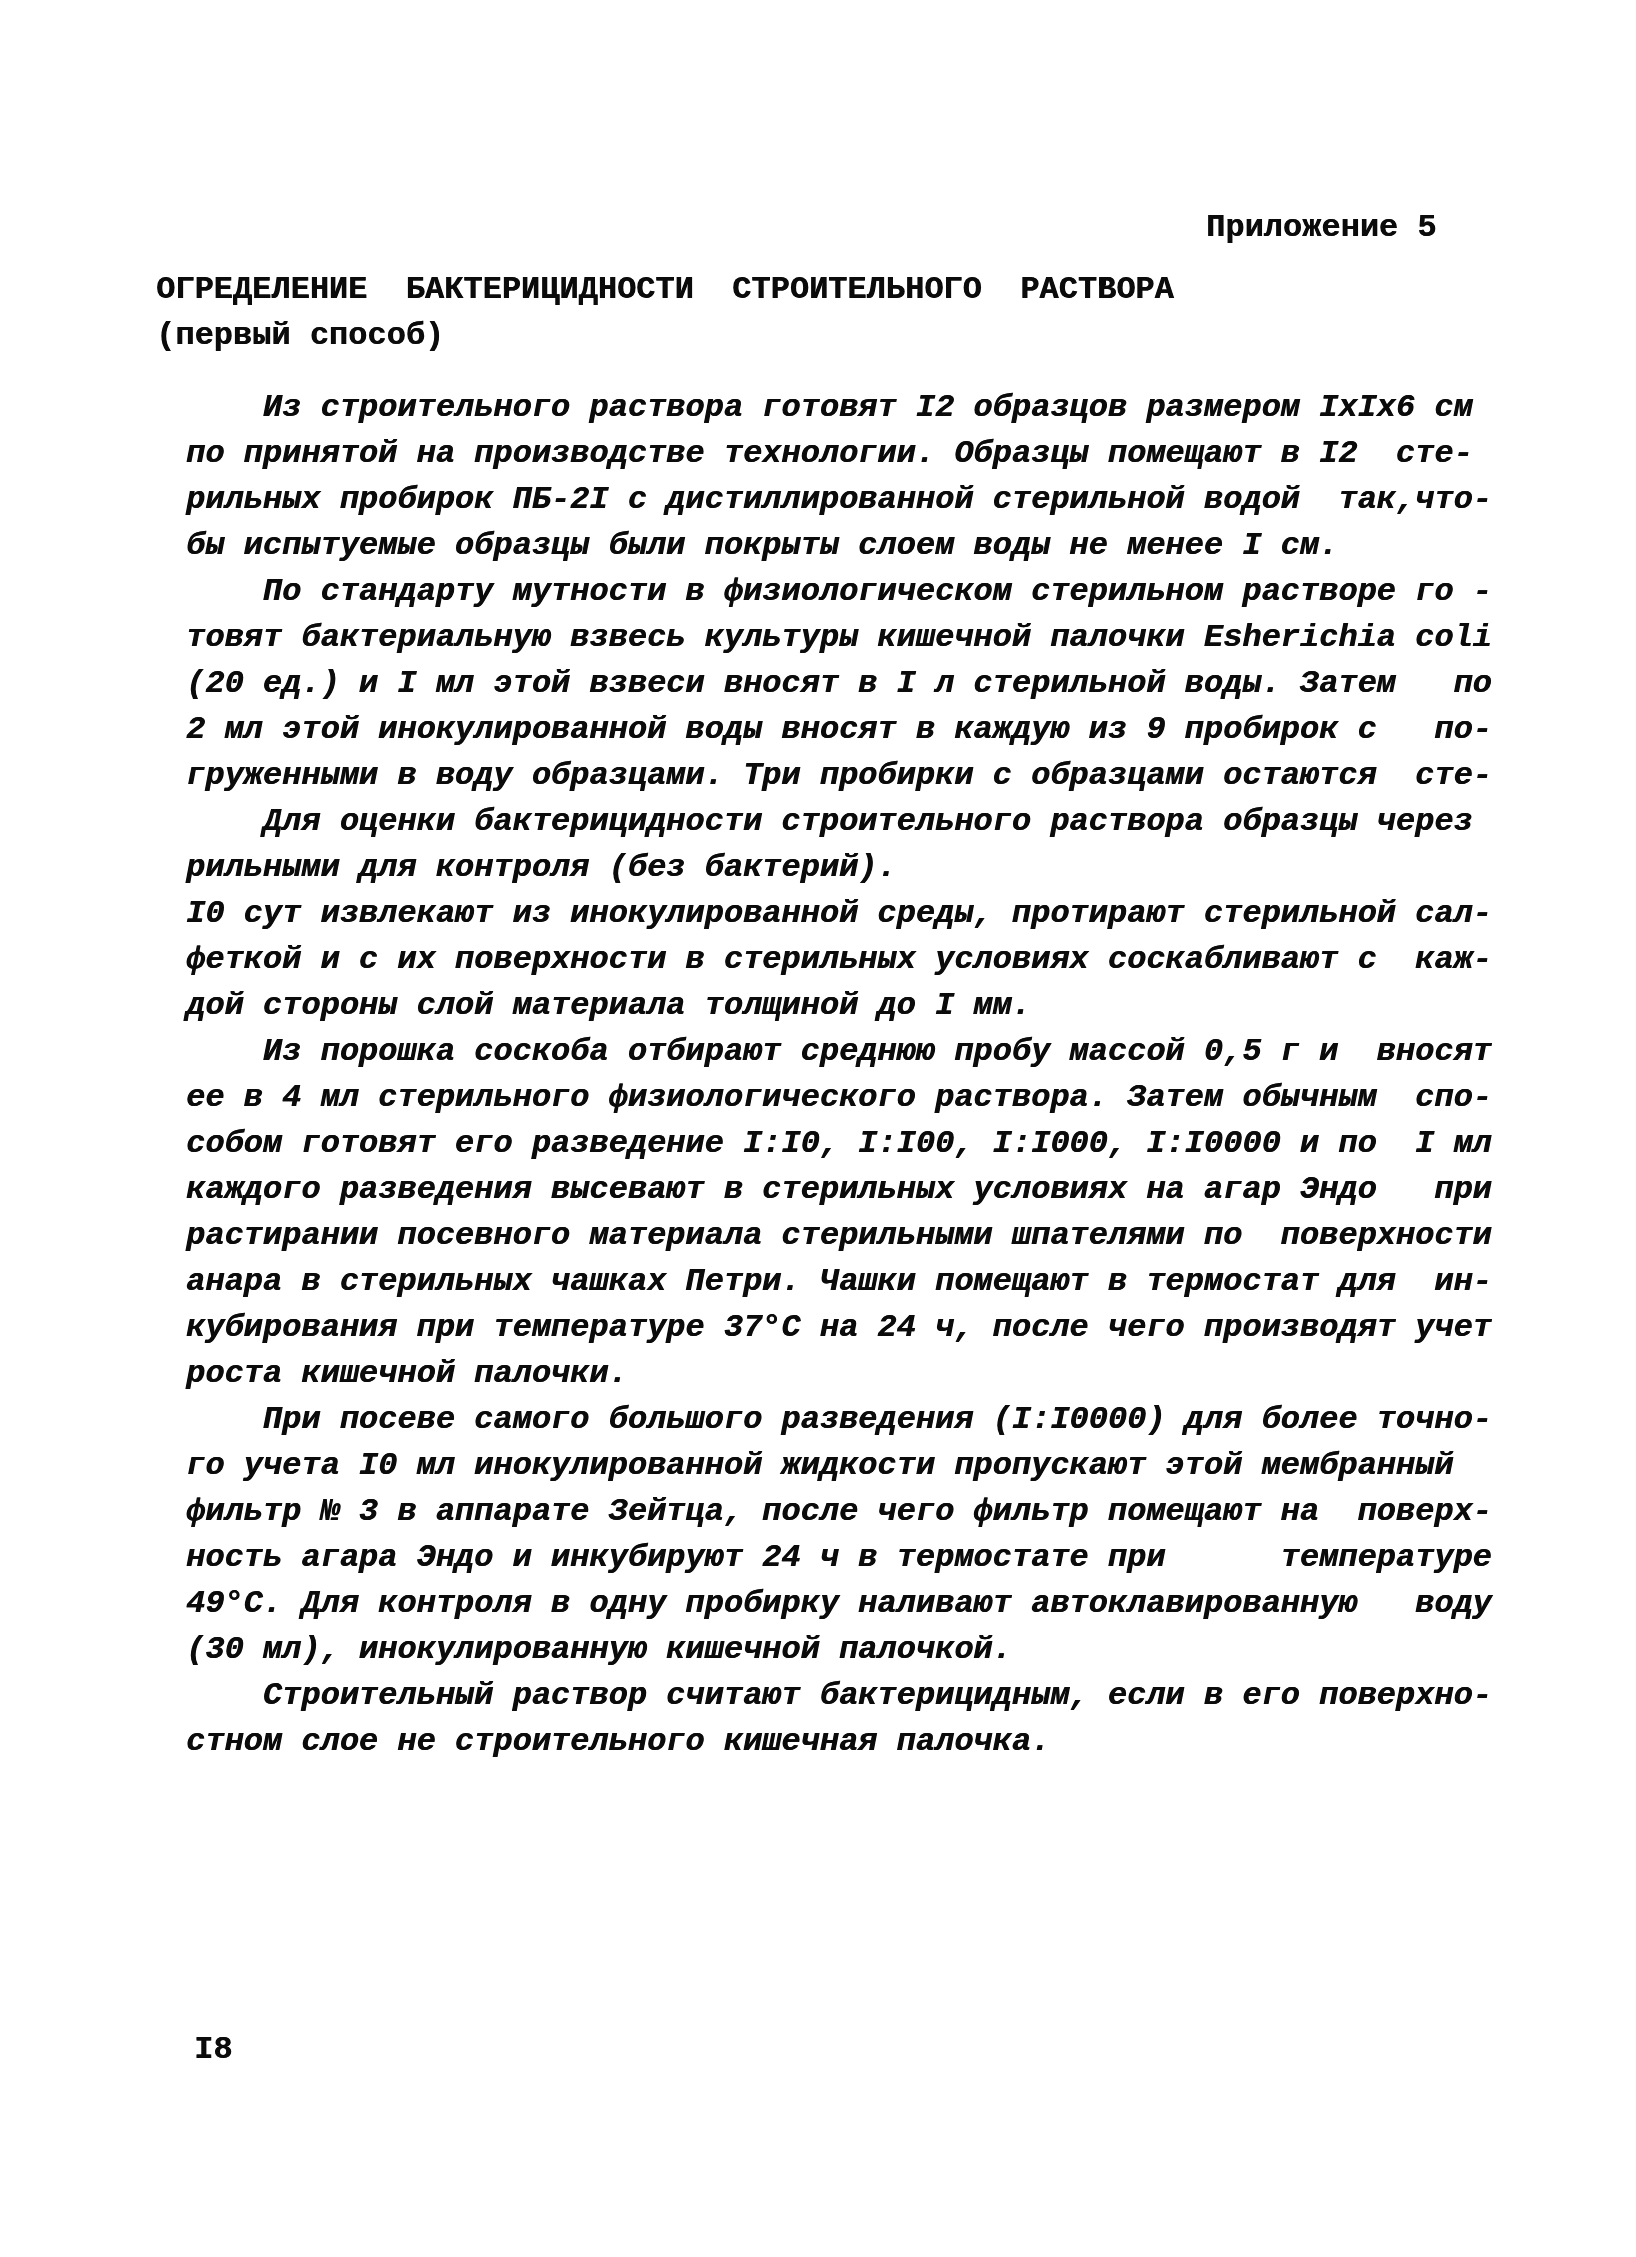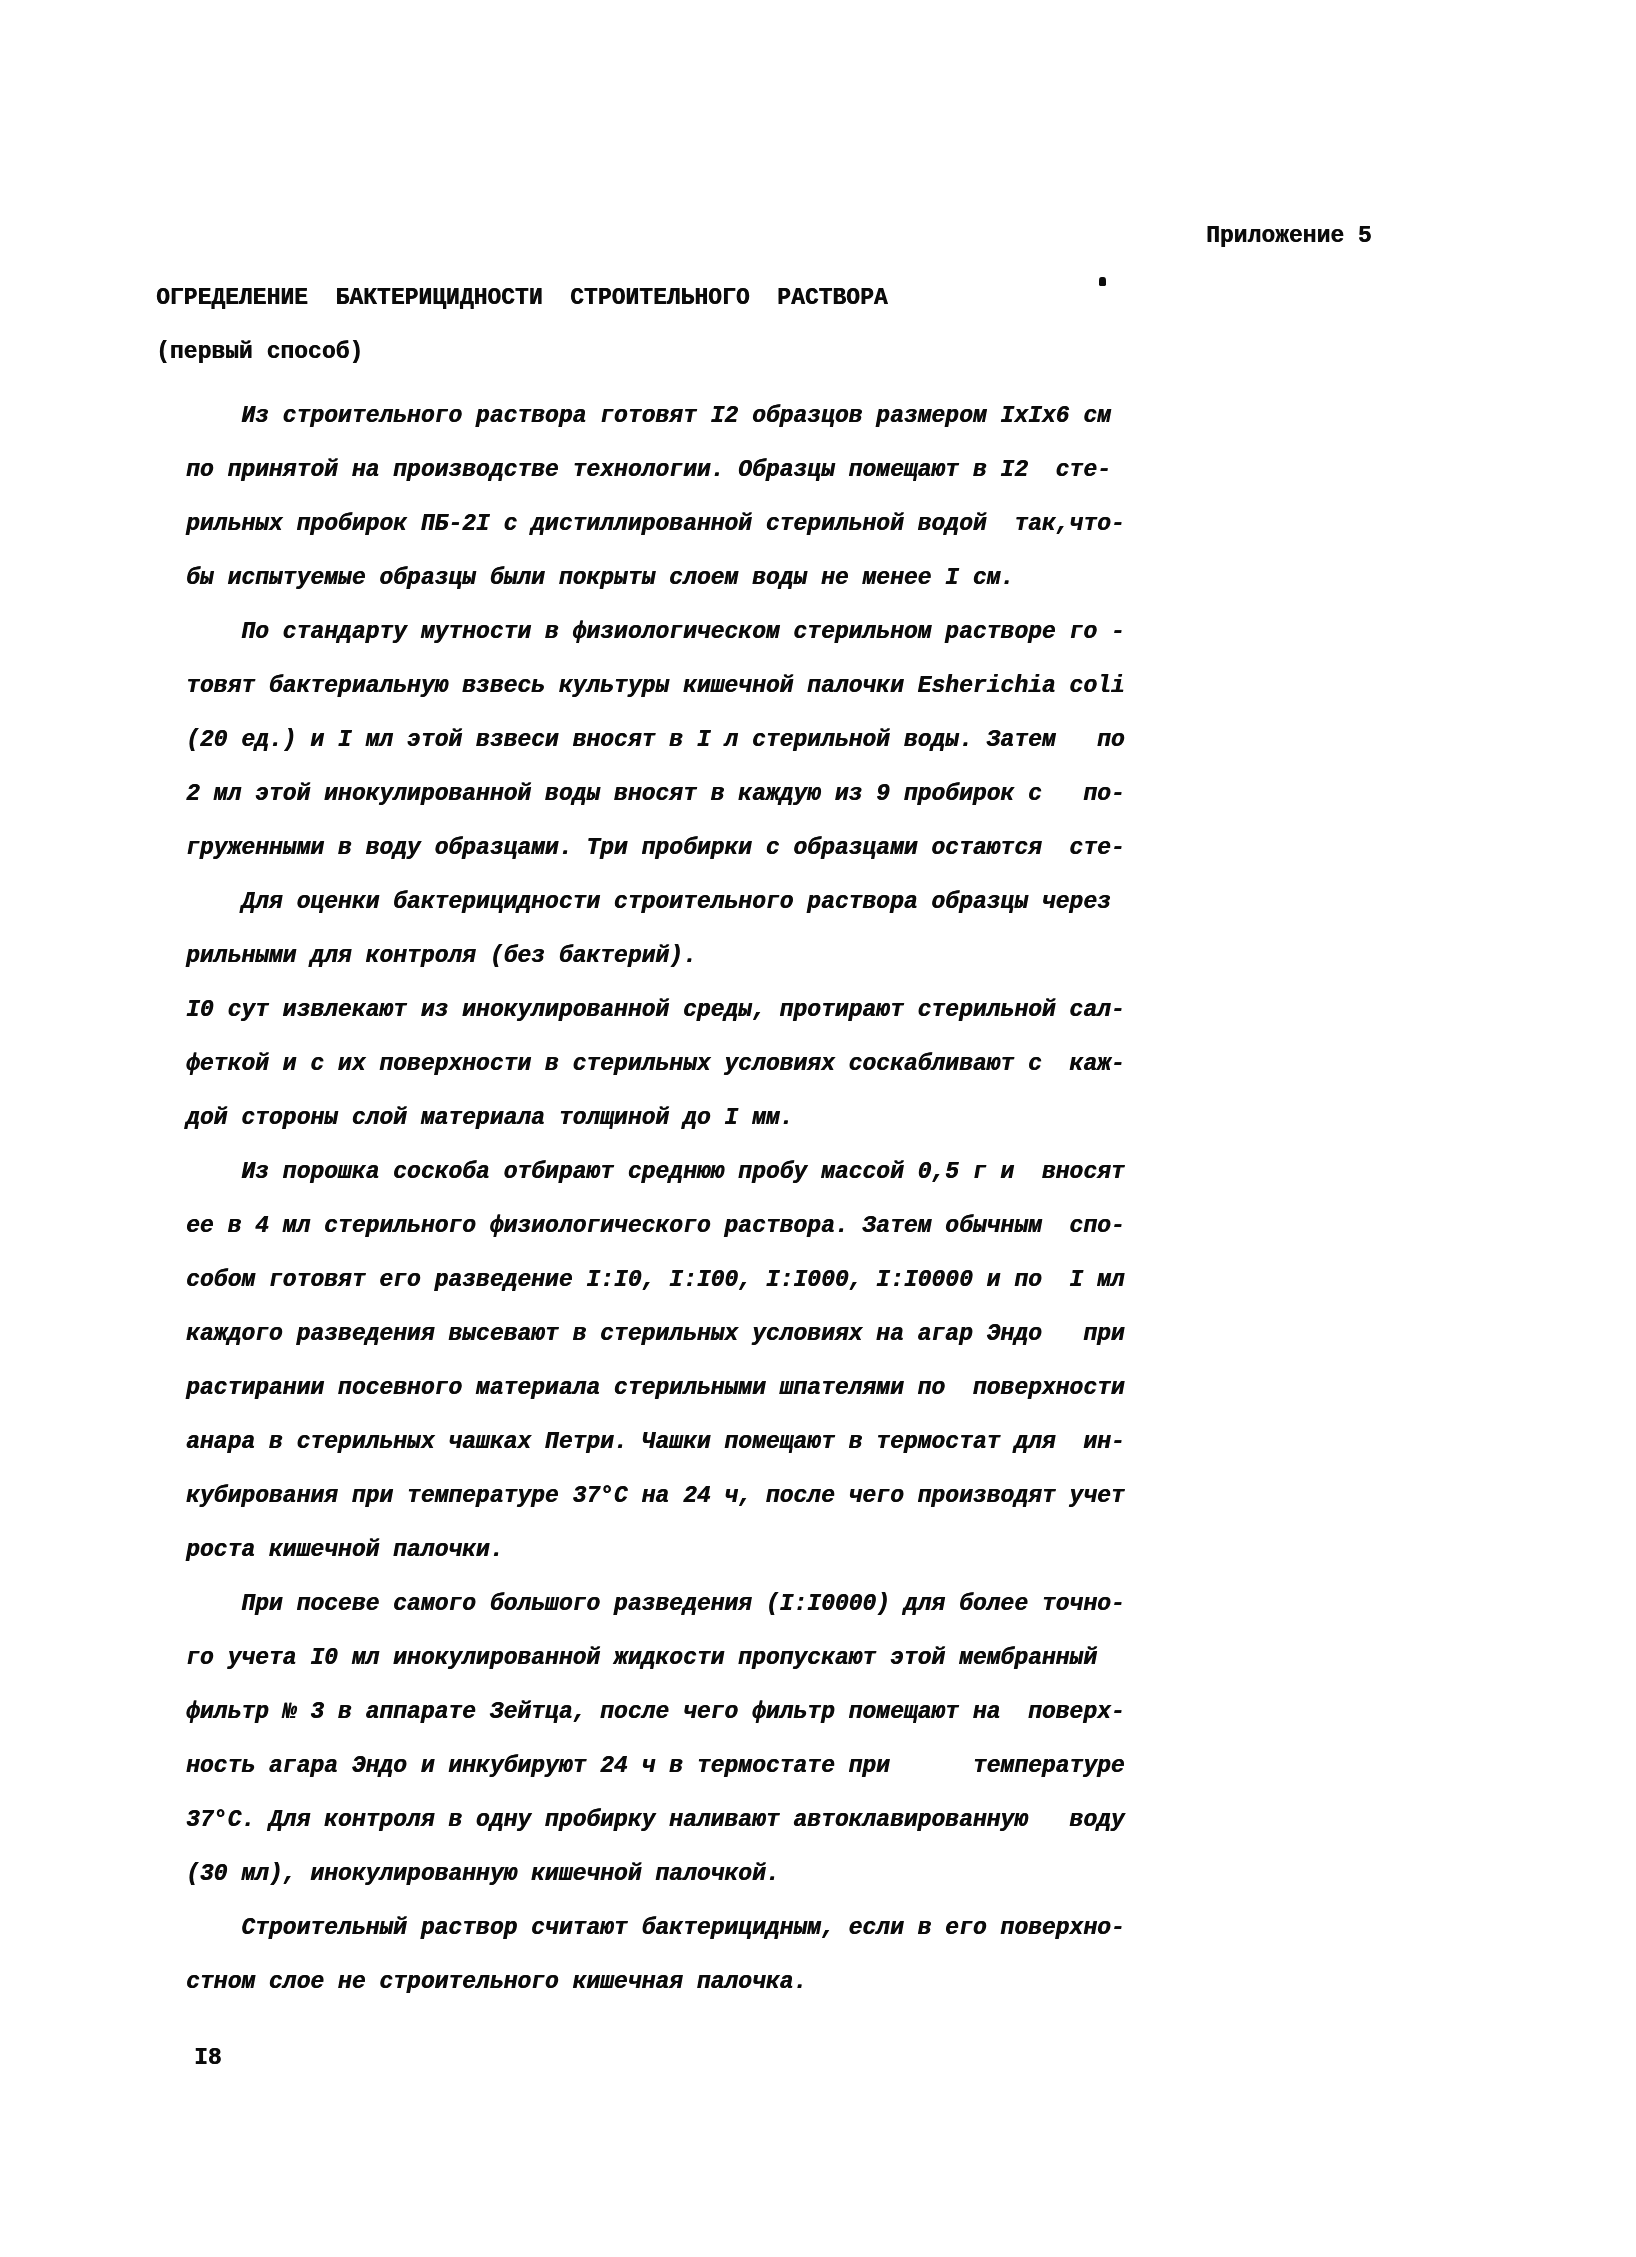--- a/index.html
+++ b/index.html
@@ -11,26 +11,25 @@
     overflow: hidden;
   }
   .page {
     position: absolute;
     inset: 0;
     background: #ffffff;
   }
   .tw {
     font-family: "Liberation Mono", "DejaVu Sans Mono", monospace;
     font-weight: bold;
-    font-size: 23px;
+    font-size: 32px;
     line-height: 46px;
     color: #0b0b0b;
     white-space: pre;
     text-shadow: 0.5px 0 0 currentColor;
-    margin-top: 8px;
   }
   .appendix {
     position: absolute;
     left: 1206px;
     top: 205px;
   }
   .title-block {
     position: absolute;
     left: 156px;
     top: 267px;
@@ -90,21 +89,21 @@
     <div class="tw">собом готовят его разведение I:I0, I:I00, I:I000, I:I0000 и по  I мл</div>
     <div class="tw">каждого разведения высевают в стерильных условиях на агар Эндо   при</div>
     <div class="tw">растирании посевного материала стерильными шпателями по  поверхности</div>
     <div class="tw">анара в стерильных чашках Петри. Чашки помещают в термостат для  ин-</div>
     <div class="tw">кубирования при температуре 37°С на 24 ч, после чего производят учет</div>
     <div class="tw">роста кишечной палочки.</div>
     <div class="tw">    При посеве самого большого разведения (I:I0000) для более точно-</div>
     <div class="tw">го учета I0 мл инокулированной жидкости пропускают этой мембранный</div>
     <div class="tw">фильтр № 3 в аппарате Зейтца, после чего фильтр помещают на  поверх-</div>
     <div class="tw">ность агара Эндо и инкубируют 24 ч в термостате при      температуре</div>
-    <div class="tw">37°С. Для контроля в одну пробирку наливают автоклавированную   воду</div>
+    <div class="tw">49°С. Для контроля в одну пробирку наливают автоклавированную   воду</div>
     <div class="tw">(30 мл), инокулированную кишечной палочкой.</div>
     <div class="tw">    Строительный раствор считают бактерицидным, если в его поверхно-</div>
     <div class="tw">стном слое не строительного кишечная палочка.</div>
   </div>
 
   <div class="tw page-number">I8</div>
 
 </div>
 
 

